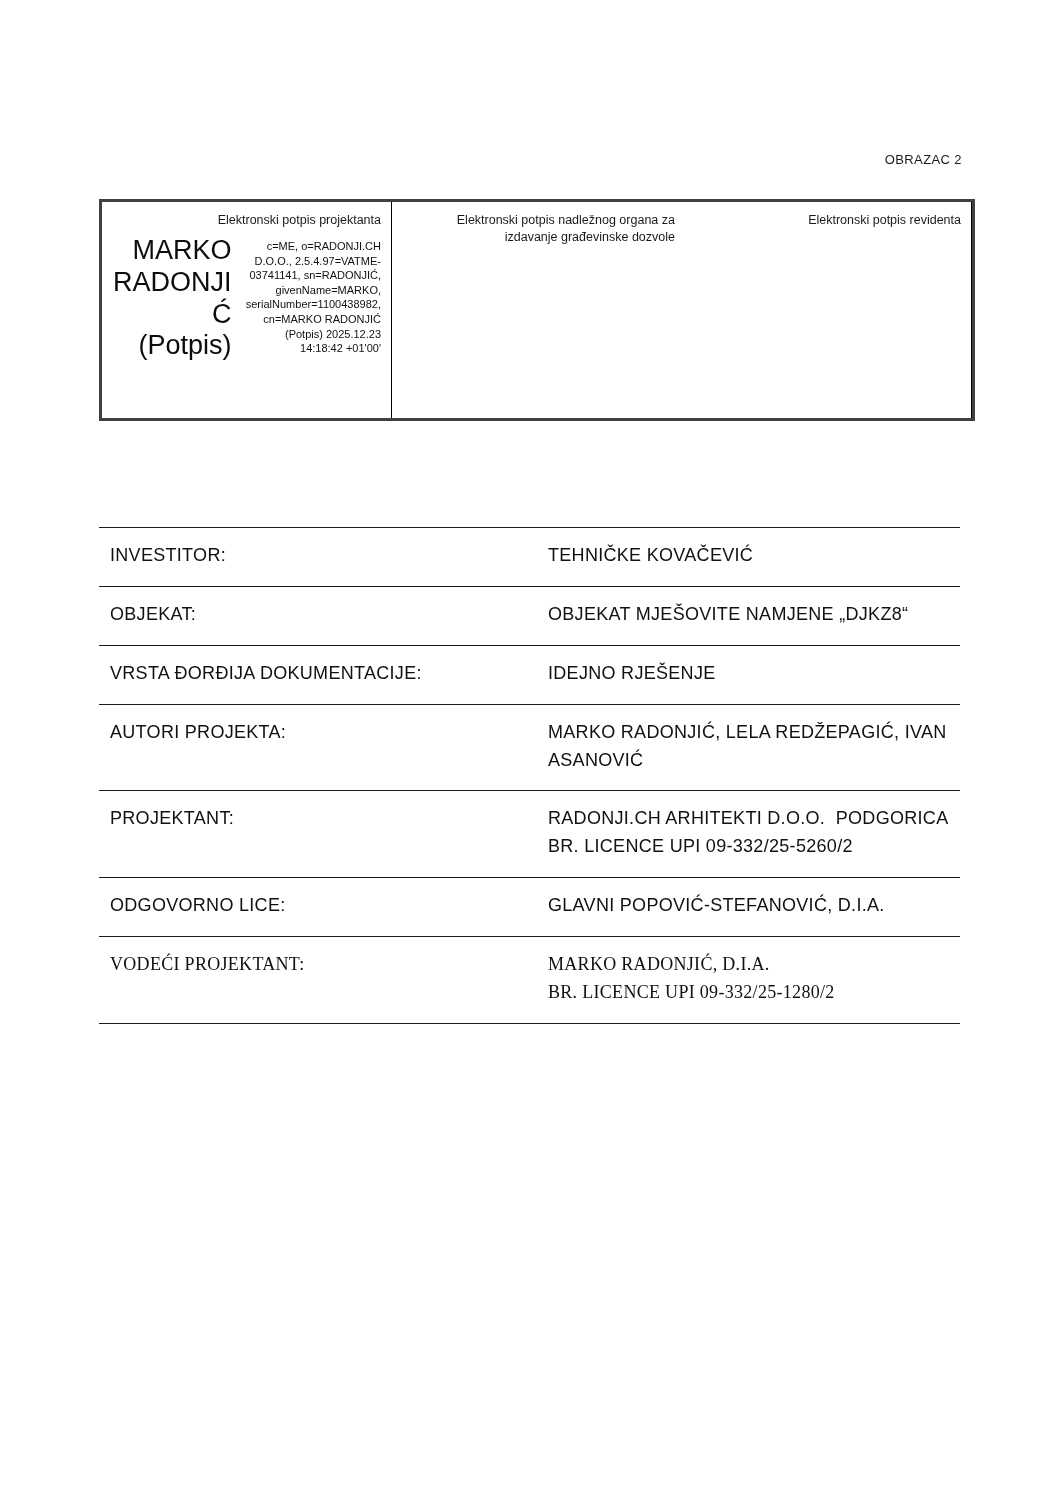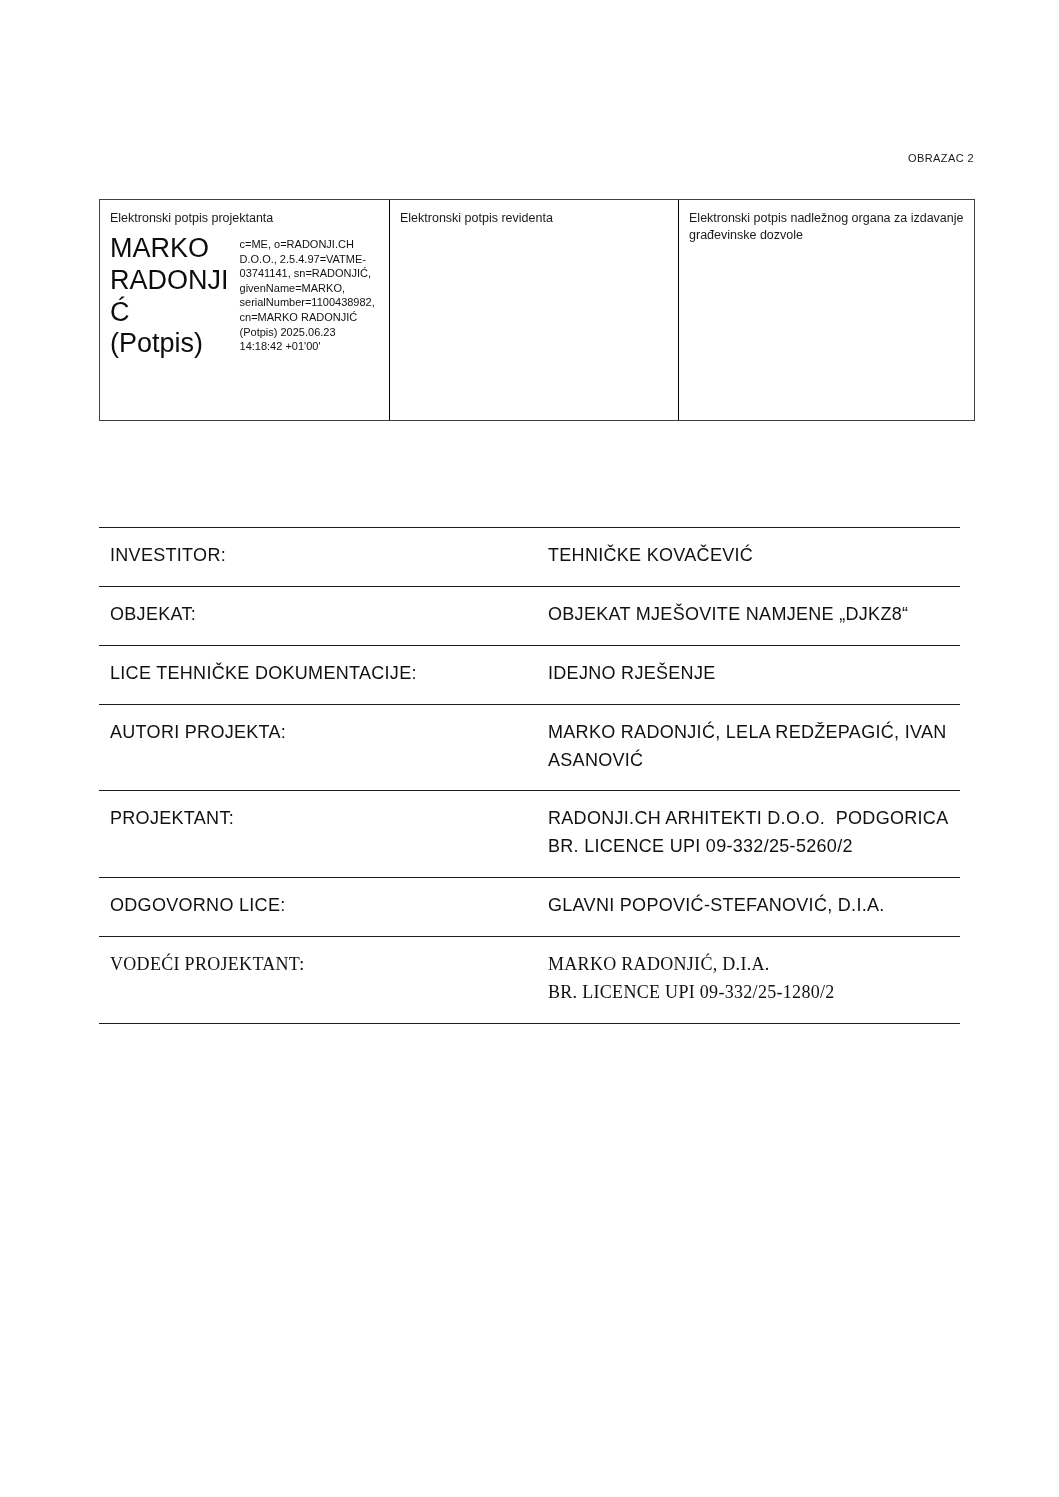--- a/index.html
+++ b/index.html
@@ -17,36 +17,37 @@
   }
   .page {
     position: absolute;
     inset: 0;
   }
 
   
   .form-code {
     position: absolute;
     top: 152px;
-    right: 85px;
-    font-size: 11px;
+    right: 97px;
+    font-size: 13px;
     letter-spacing: 0.4px;
     color: #1a1a1a;
   }
 
   
   .sig-table {
     position: absolute;
     left: 99px;
     top: 199px;
     width: 876px;
-    border: 1px solid #404040;
+    border: 3px solid #404040;
     box-sizing: border-box;
     display: flex;
     height: 222px;
+    text-align: right;
   }
   .sig-cell {
     box-sizing: border-box;
     padding: 10px 10px 8px 10px;
     position: relative;
   }
   .sig-cell.c1 { width: 290px; border-right: 1px solid #000; }
   .sig-cell.c2 { width: 290px; border-right: 1px solid #000; }
   .sig-cell.c3 { width: 296px; }
 
@@ -116,50 +117,50 @@
 <div class="page">
 
   <div class="form-code">OBRAZAC 2</div>
 
   <div class="sig-table">
 
     <div class="sig-cell c1">
       <div class="sig-caption">Elektronski potpis projektanta</div>
       <div class="sig-body">
         <div class="sig-name">MARKO RADONJIĆ (Potpis)</div>
-        <div class="sig-details">c=ME, o=RADONJI.CH D.O.O., 2.5.4.97=VATME-03741141, sn=RADONJIĆ, givenName=MARKO, serialNumber=1100438982, cn=MARKO RADONJIĆ (Potpis) 2025.06.23 14:18:42 +01'00'</div>
+        <div class="sig-details">c=ME, o=RADONJI.CH D.O.O., 2.5.4.97=VATME-03741141, sn=RADONJIĆ, givenName=MARKO, serialNumber=1100438982, cn=MARKO RADONJIĆ (Potpis) 2025.12.23 14:18:42 +01'00'</div>
       </div>
+    </div>
+
+    <div class="sig-cell c3">
+      <div class="sig-caption">Elektronski potpis nadležnog organa za izdavanje građevinske dozvole</div>
     </div>
 
     <div class="sig-cell c2">
       <div class="sig-caption">Elektronski potpis revidenta</div>
-    </div>
-
-    <div class="sig-cell c3">
-      <div class="sig-caption">Elektronski potpis nadležnog organa za izdavanje građevinske dozvole</div>
     </div>
 
   </div>
 
   <table class="info-table">
     <tbody>
         <tr>
           <td class="label">INVESTITOR:</td>
           <td class="value">
             <span class="value-line">TEHNIČKE KOVAČEVIĆ</span>
           </td>
         </tr>
         <tr>
           <td class="label">OBJEKAT:</td>
           <td class="value">
             <span class="value-line">OBJEKAT MJEŠOVITE NAMJENE „DJKZ8“</span>
           </td>
         </tr>
         <tr>
-          <td class="label">LICE TEHNIČKE DOKUMENTACIJE:</td>
+          <td class="label">VRSTA ĐORĐIJA DOKUMENTACIJE:</td>
           <td class="value">
             <span class="value-line">IDEJNO RJEŠENJE</span>
           </td>
         </tr>
         <tr>
           <td class="label">AUTORI PROJEKTA:</td>
           <td class="value">
             <span class="value-line">MARKO RADONJIĆ, LELA REDŽEPAGIĆ, IVAN</span>
             <span class="value-line">ASANOVIĆ</span>
           </td>

